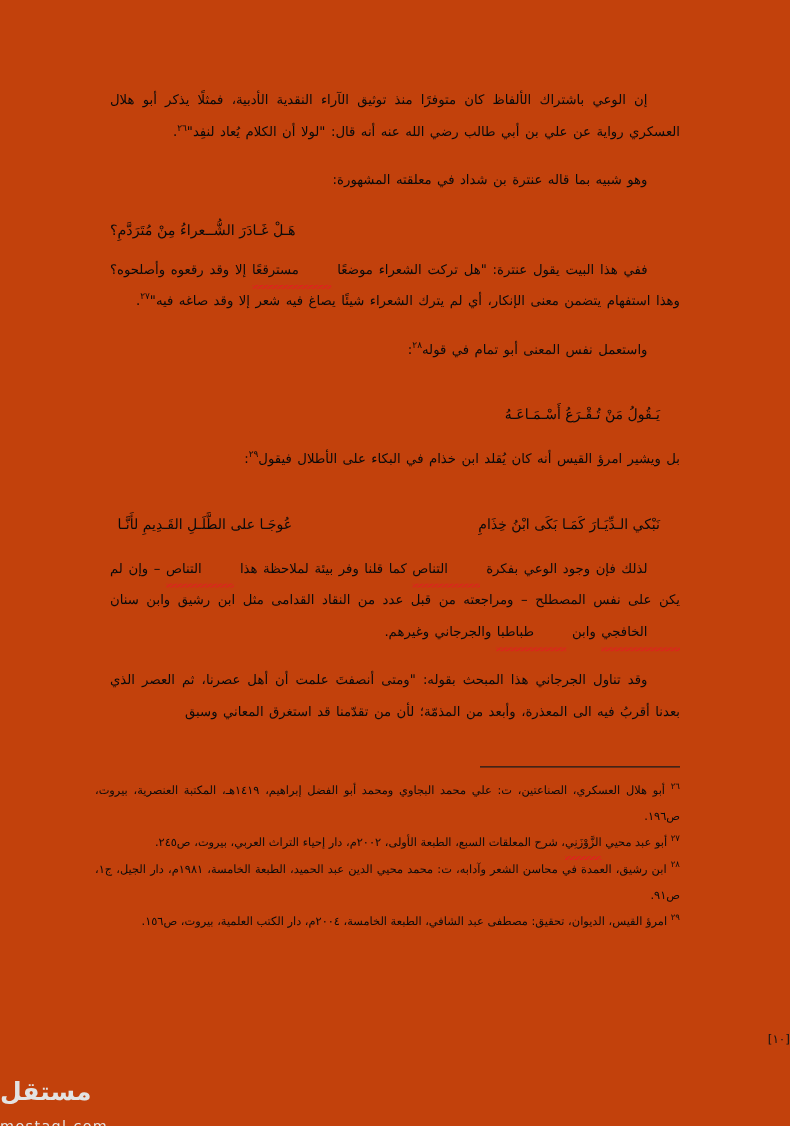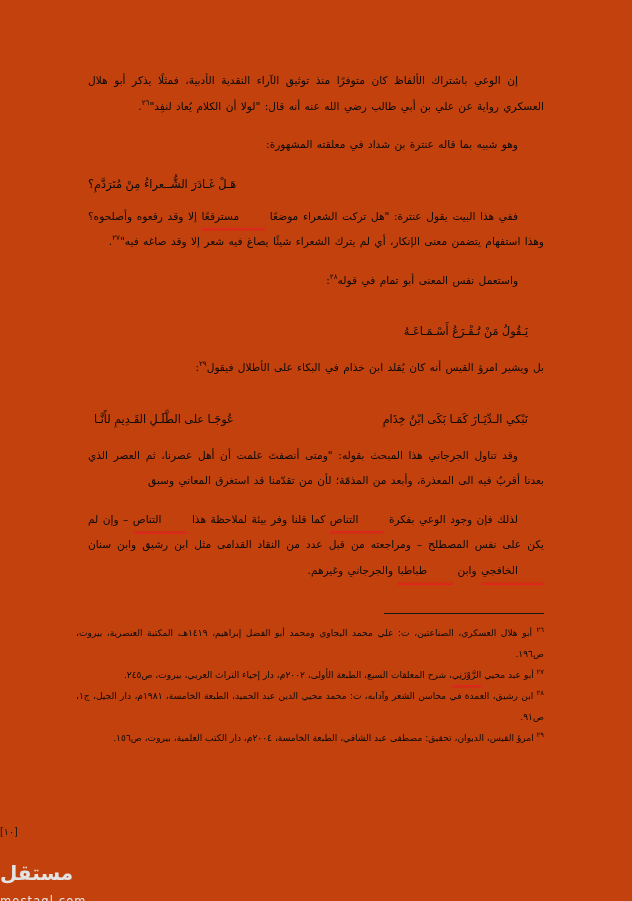--- a/index.html
+++ b/index.html
@@ -125,25 +125,26 @@
     font-size: 6.9px;
     vertical-align: super;
     line-height: 0;
   }
   
   .page-num {
     position: absolute;
     top: 826px;
     left: 0;
     right: 0;
-    text-align: left;
+    text-align: right;
     font-family: "DejaVu Sans", "Liberation Sans", sans-serif;
     font-size: 9.6px;
     color: #141414;
     letter-spacing: 0.4px;
+    padding-left: 19px;
   }
   
   .watermark {
     position: absolute;
     top: 849px;
     left: 0;
     right: 0;
     display: flex;
     flex-direction: column;
     align-items: flex-end;
@@ -192,23 +193,23 @@
       <span class="hemistich left">يَـقُولُ مَنْ تُـقْـرَعُ أَسْـمَـاعَـهُ</span>
     </div>
 
     <p class="para noindent"><span>بل ويشير امرؤ القيس أنه كان يُقلد ابن خذام في البكاء على الأطلال فيقول</span><sup class="fnref">٢٩</sup><span>:</span></p>
 
     <div class="verse-row">
       <span class="hemistich left">نَبْكي الـدِّيَـارَ كَمَـا بَكَى ابْنُ خِذَامِ</span>
       <span class="hemistich right">عُوجَـا على الطَّلَـلِ القَـدِيمِ لأَنَّـا</span>
     </div>
 
+    <p class="para"><span>لذلك فإن وجود الوعي بفكرة </span><span class="sq">التناص</span><span> كما قلنا وفر بيئة لملاحظة هذا </span><span class="sq">التناص</span><span> – وإن لم يكن على نفس المصطلح – ومراجعته من قبل عدد من النقاد القدامى مثل ابن رشيق وابن سنان </span><span class="sq">الخافجي</span><span> وابن </span><span class="sq">طباطبا</span><span> والجرجاني وغيرهم.</span></p>
+
     <p class="para"><span>وقد تناول الجرجاني هذا المبحث بقوله: "ومتى أنصفتَ علمت أن أهل عصرنا، ثم العصر الذي بعدنا أقربُ فيه الى المعذرة، وأبعد من المذمّة؛ لأن من تقدّمنا قد استغرق المعاني وسبق</span></p>
-
-    <p class="para"><span>لذلك فإن وجود الوعي بفكرة </span><span class="sq">التناص</span><span> كما قلنا وفر بيئة لملاحظة هذا </span><span class="sq">التناص</span><span> – وإن لم يكن على نفس المصطلح – ومراجعته من قبل عدد من النقاد القدامى مثل ابن رشيق وابن سنان </span><span class="sq">الخافجي</span><span> وابن </span><span class="sq">طباطبا</span><span> والجرجاني وغيرهم.</span></p>
 
   </div>
 
   <div class="fn-area">
     <div class="fn-rule"></div>
 
     <p class="fn"><span class="num">٢٦</span> <span>أبو هلال العسكري، الصناعتين، ت: علي محمد البجاوي ومحمد أبو الفضل إبراهيم، ١٤١٩هـ، المكتبة العنصرية، بيروت، ص١٩٦.</span></p>
 
     <p class="fn"><span class="num">٢٧</span> <span>أبو عبد محيي </span><span class="sq">الزَّوْزَنِي</span><span>، شرح المعلقات السبع، الطبعة الأولى، ٢٠٠٢م، دار إحياء التراث العربي، بيروت، ص٢٤٥.</span></p>
 

